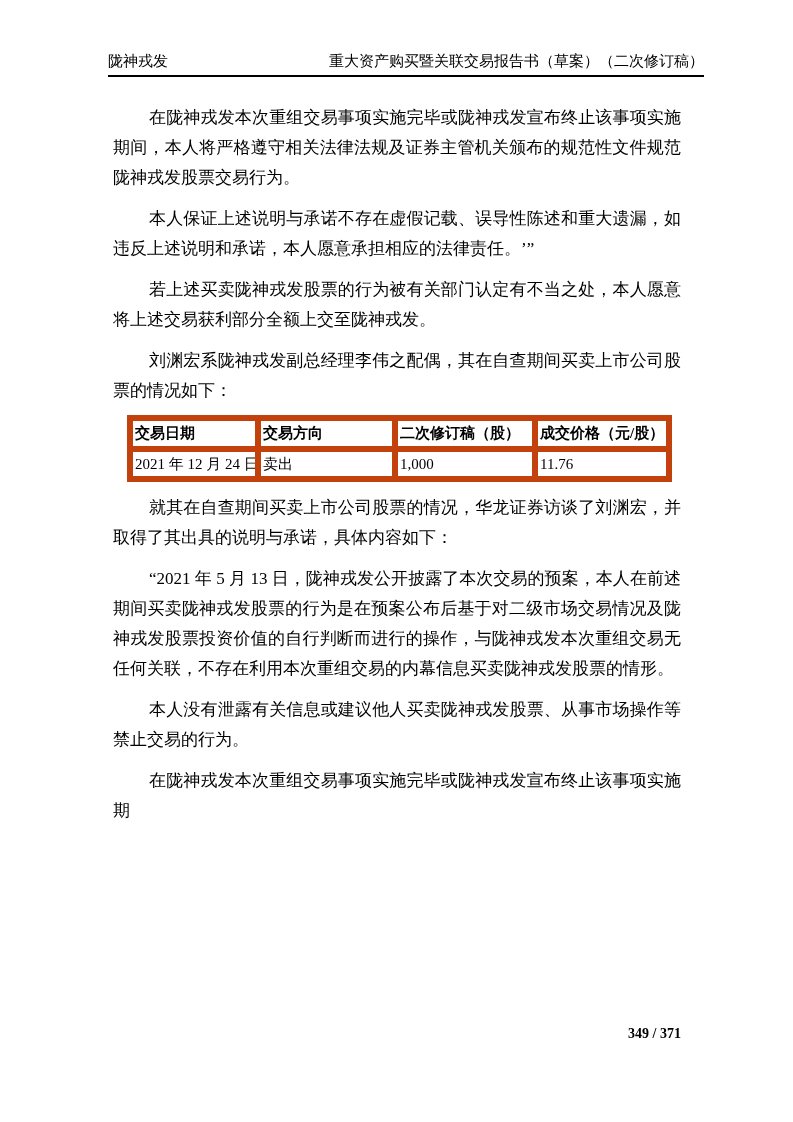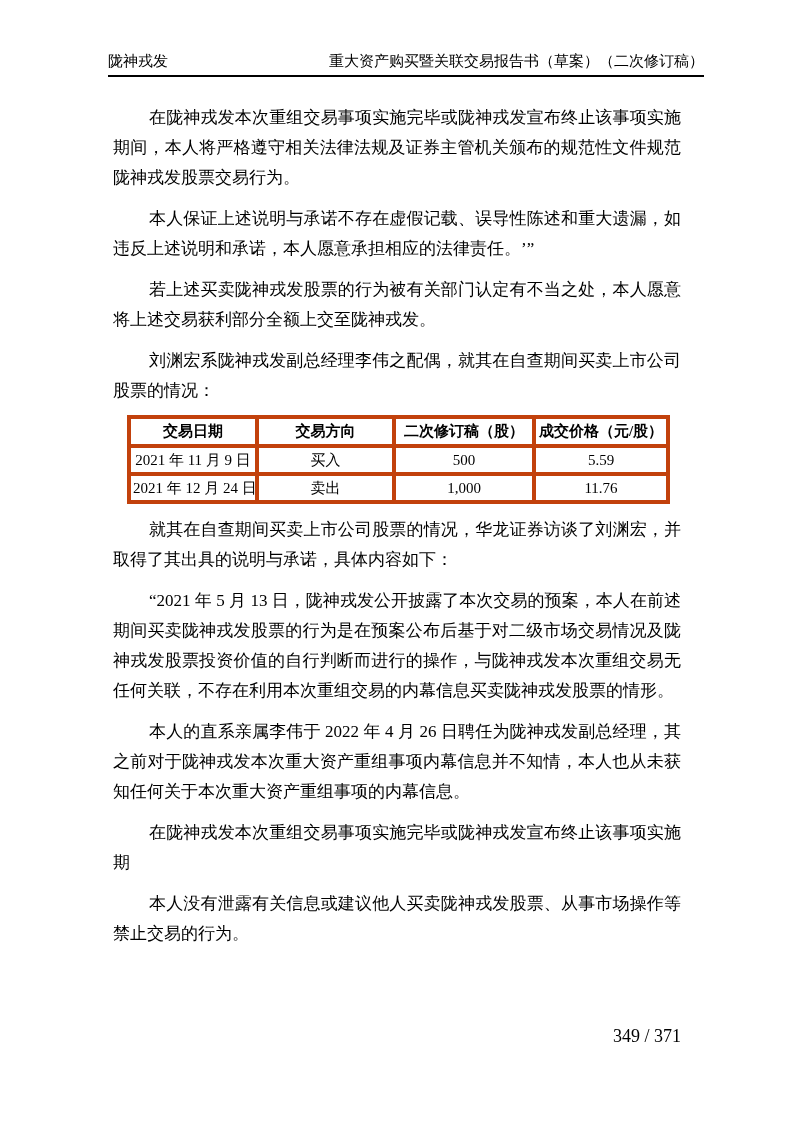--- a/index.html
+++ b/index.html
@@ -42,94 +42,87 @@
   
   .doc-table {
     border-collapse:collapse;
     table-layout:fixed;
     width:543px;
     margin:9px 0 10px 14px;
     border-top:2.5px solid #000;
     border-bottom:2px solid #000;
   }
   .doc-table th, .doc-table td {
-    border:4px solid #c2410c;
-    text-align:center;
+    border:6px solid #c2410c;
+    text-align:left;
     vertical-align:middle;
     padding:0 2px;
     font-size:15px;
     height:24px;
     overflow:hidden;
     white-space:nowrap;
   }
   .doc-table th { font-weight:bold; height:25px; }
   .col-date { width:128px; }
   .col-dir  { width:137px; }
   .col-qty  { width:140px; }
   .col-prc  { width:134px; }
   
   .doc-footer {
     position:absolute;
     right:112px; top:1026px;
-    font-size:18px;
-    font-weight:normal;
+    font-size:14px;
+    font-weight:bold;
   }
 </style>
 </head>
 <body>
 
 <div class="page">
 
   <div class="doc-header">
     <span class="hdr-left">陇神戎发</span>
     <span class="hdr-right">重大资产购买暨关联交易报告书（草案）（二次修订稿）</span>
   </div>
 
   <div class="doc-body">
 
     <p class="para indent">在陇神戎发本次重组交易事项实施完毕或陇神戎发宣布终止该事项实施期间，本人将严格遵守相关法律法规及证券主管机关颁布的规范性文件规范陇神戎发股票交易行为。</p>
     <p class="para indent">本人保证上述说明与承诺不存在虚假记载、误导性陈述和重大遗漏，如违反上述说明和承诺，本人愿意承担相应的法律责任。’”</p>
     <p class="para indent">若上述买卖陇神戎发股票的行为被有关部门认定有不当之处，本人愿意将上述交易获利部分全额上交至陇神戎发。</p>
 
-    <p class="para indent">刘渊宏系陇神戎发副总经理李伟之配偶，就其在自查期间买卖上市公司股票的情况：</p>
+    <p class="para indent">刘渊宏系陇神戎发副总经理李伟之配偶，其在自查期间买卖上市公司股票的情况如下：</p>
 
     <table class="doc-table">
       <colgroup>
         <col class="col-date">
           <col class="col-dir">
           <col class="col-qty">
           <col class="col-prc">
       </colgroup>
       <thead>
         <tr>
           <th>交易日期</th>
           <th>交易方向</th>
           <th>二次修订稿（股）</th>
           <th>成交价格（元/股）</th>
         </tr>
       </thead>
       <tbody>
         <tr>
-          <td>2021 年 11 月 9 日</td>
-          <td>买入</td>
-          <td>500</td>
-          <td>5.59</td>
-        </tr>
-        <tr>
           <td>2021 年 12 月 24 日</td>
           <td>卖出</td>
           <td>1,000</td>
           <td>11.76</td>
         </tr>
       </tbody>
     </table>
 
     <p class="para indent">就其在自查期间买卖上市公司股票的情况，华龙证券访谈了刘渊宏，并取得了其出具的说明与承诺，具体内容如下：</p>
     <p class="para indent">“2021 年 5 月 13 日，陇神戎发公开披露了本次交易的预案，本人在前述期间买卖陇神戎发股票的行为是在预案公布后基于对二级市场交易情况及陇神戎发股票投资价值的自行判断而进行的操作，与陇神戎发本次重组交易无任何关联，不存在利用本次重组交易的内幕信息买卖陇神戎发股票的情形。</p>
-    <p class="para indent">本人的直系亲属李伟于 2022 年 4 月 26 日聘任为陇神戎发副总经理，其之前对于陇神戎发本次重大资产重组事项内幕信息并不知情，本人也从未获知任何关于本次重大资产重组事项的内幕信息。</p>
+    <p class="para indent">本人没有泄露有关信息或建议他人买卖陇神戎发股票、从事市场操作等禁止交易的行为。</p>
     <p class="para indent">在陇神戎发本次重组交易事项实施完毕或陇神戎发宣布终止该事项实施期</p>
-    <p class="para indent">本人没有泄露有关信息或建议他人买卖陇神戎发股票、从事市场操作等禁止交易的行为。</p>
 
   </div>
 
   <div class="doc-footer">349 / 371</div>
 
 </div>
 
 </body></html>

